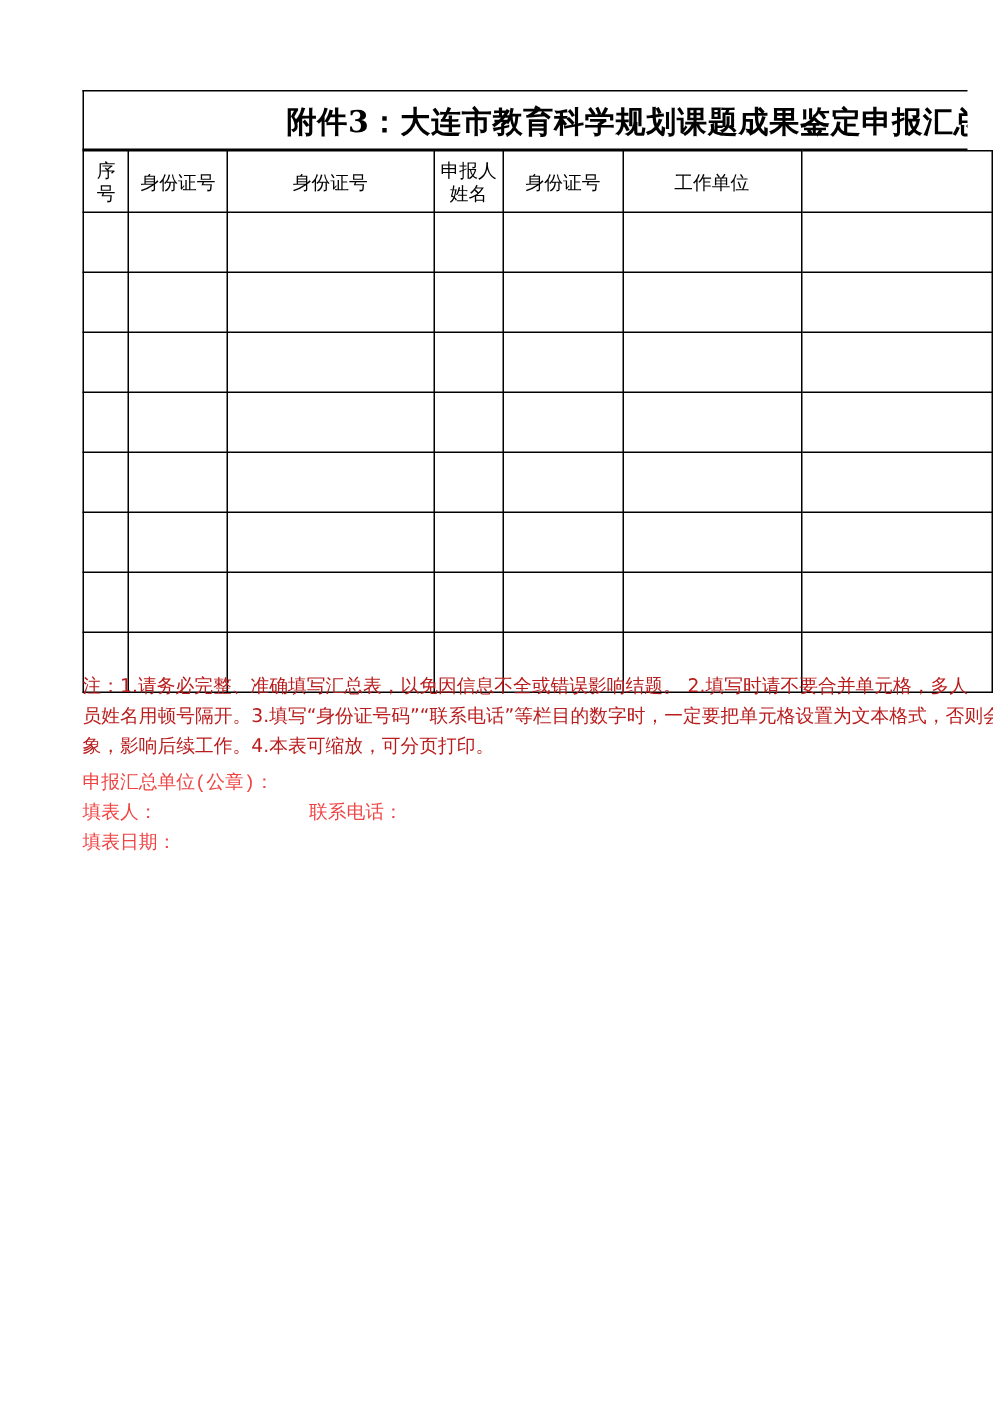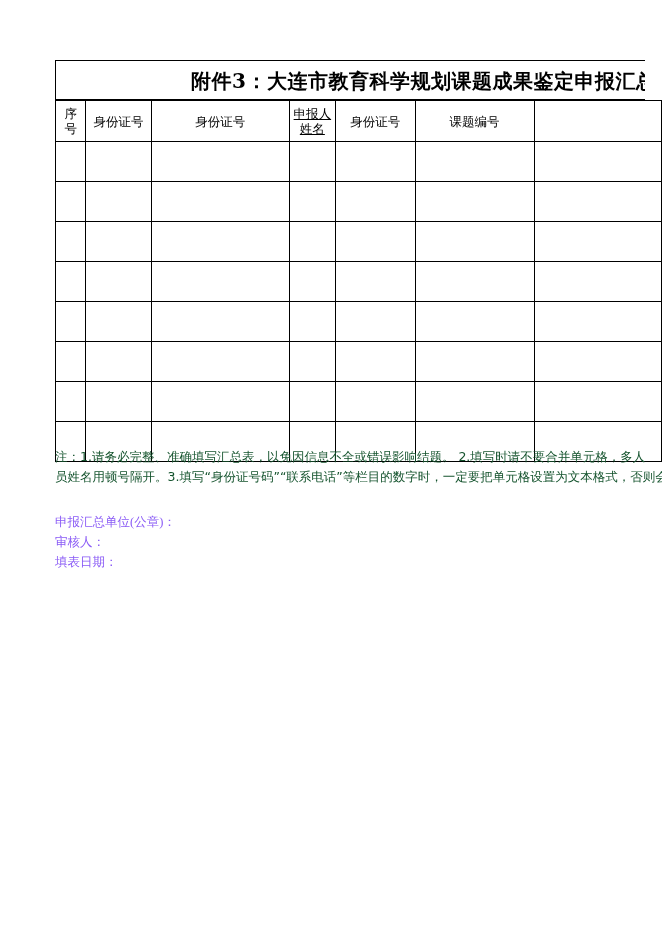--- a/index.html
+++ b/index.html
@@ -66,50 +66,50 @@
     height: 40px;
     font-size: 12.5px;
     line-height: 15px;
   }
   table.grid tbody td {
     height: 39px;
   }
   .col-seq { width: 34px; }
   .col-code { width: 78px; }
   .col-name { width: 170px; }
-  .col-person { width: 54px; text-decoration: underline; }
+  .col-person { width: 54px; }
   .col-id { width: 96px; }
   .col-unit { width: 146px; }
   .col-extra { width: 160px; }
   .seq-head {
     font-size: 12.5px;
     line-height: 15px;
   }
   
   .notes {
     position: absolute;
     left: 55px;
     top: 447px;
     width: 600px;
-    color: #14532d;
+    color: #b91c1c;
     font-size: 12.5px;
     line-height: 20px;
     font-family: "DejaVu Sans", "Liberation Sans", sans-serif;
     white-space: nowrap;
   }
   .notes div { white-space: nowrap; }
   
   .footer {
     position: absolute;
     left: 55px;
     top: 512px;
     font-size: 12.5px;
     line-height: 20px;
-    font-family: Liberation Serif, serif;
-    color: #8b5cf6;
+    font-family: Liberation Mono, monospace;
+    color: #ef4444;
   }
   .footer .line { height: 20px; white-space: nowrap; }
   .footer .inline-gap { display: inline-block; width: 86px; }
 </style>
 </head>
 <body>
 
 <div class="sheet">
 
   <div class="title-row">
@@ -123,21 +123,21 @@
           <span>序</span><br>
           <span>号</span>
         </th>
         <th class="col-code">身份证号</th>
         <th class="col-name">身份证号</th>
         <th class="col-person">
           <span>申报人</span><br>
           <span>姓名</span>
         </th>
         <th class="col-id">身份证号</th>
-        <th class="col-unit">课题编号</th>
+        <th class="col-unit">工作单位</th>
         <th class="col-extra"></th>
       </tr>
     </thead>
     <tbody>
       <tr>
         <td class="col-seq"></td>
         <td class="col-code"></td>
         <td class="col-name"></td>
         <td class="col-person"></td>
         <td class="col-id"></td>
@@ -206,21 +206,26 @@
         <td class="col-id"></td>
         <td class="col-unit"></td>
         <td class="col-extra"></td>
       </tr>
     </tbody>
   </table>
 
   <div class="notes">
     <div>注：1.请务必完整、准确填写汇总表，以免因信息不全或错误影响结题。  2.填写时请不要合并单元格，多人</div>
     <div>员姓名用顿号隔开。3.填写“身份证号码”“联系电话”等栏目的数字时，一定要把单元格设置为文本格式，否则会出现乱码现</div>
+    <div>象，影响后续工作。4.本表可缩放，可分页打印。</div>
   </div>
 
   <div class="footer">
     <div class="line">申报汇总单位(公章)：</div>
-    <div class="line">审核人：</div>
+    <div class="line">
+      <span>填表人：</span>
+      <span class="inline-gap"></span>
+      <span>联系电话：</span>
+    </div>
     <div class="line">填表日期：</div>
   </div>
 
 </div>
 
 </body></html>

